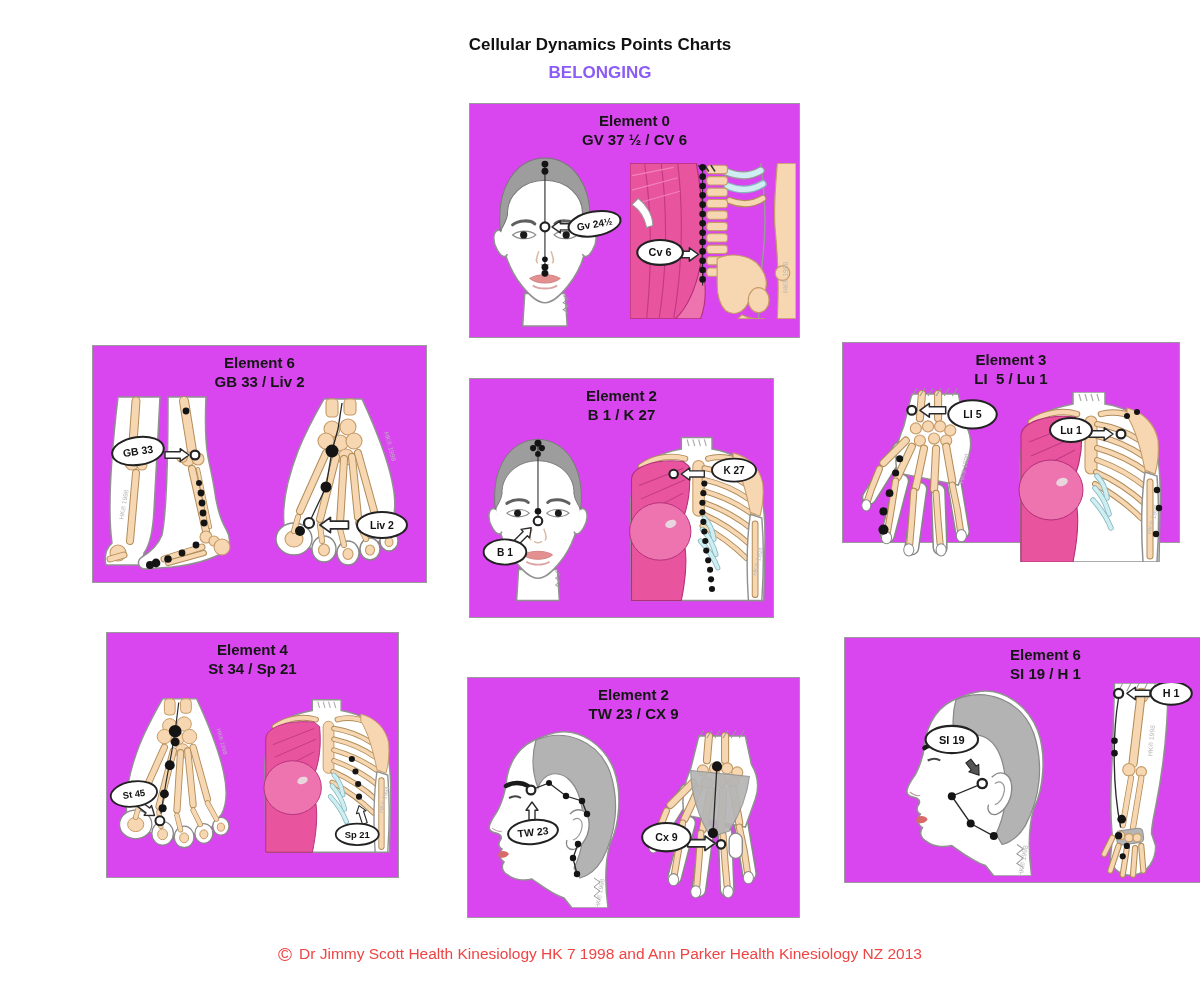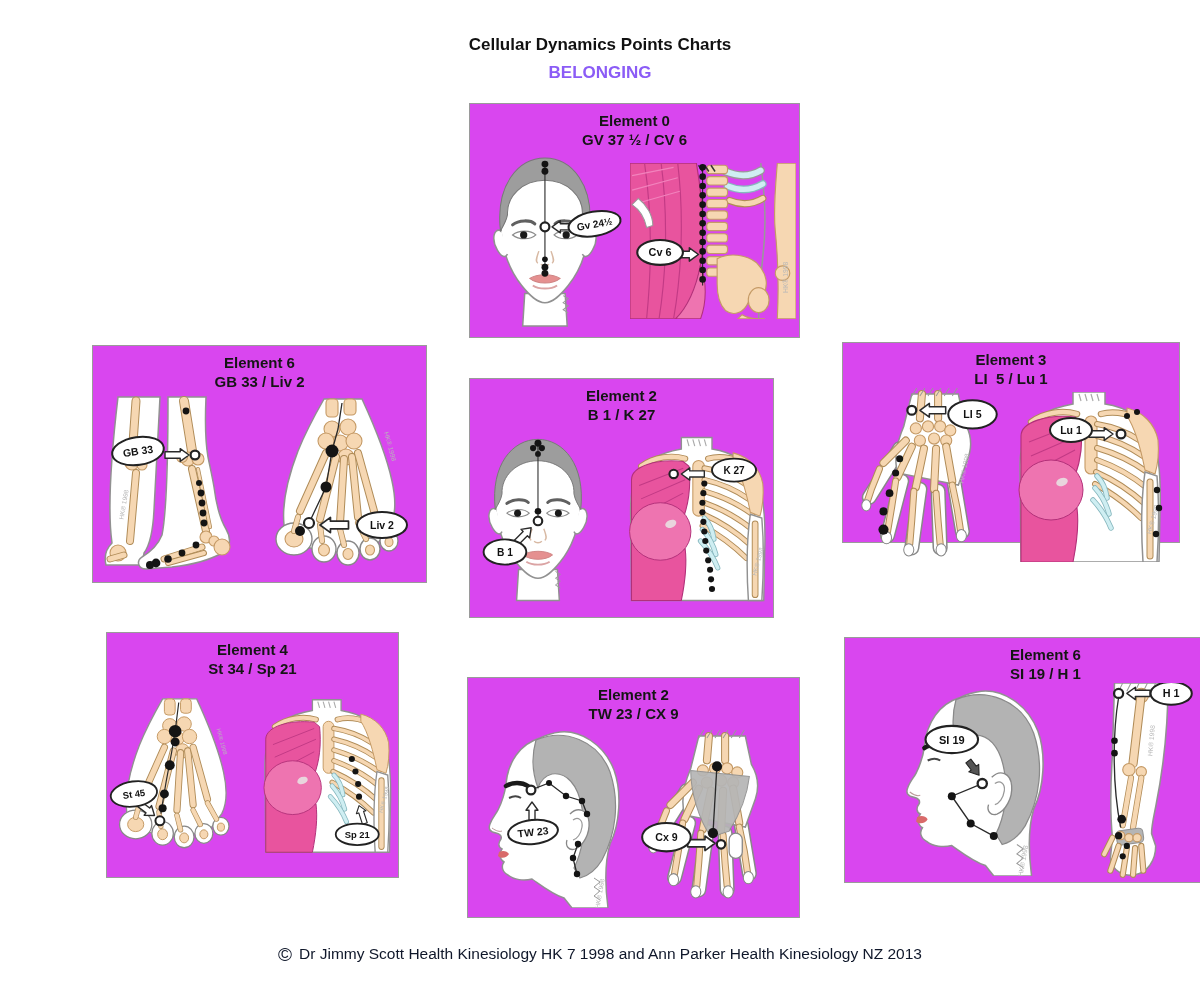--- a/index.html
+++ b/index.html
@@ -13,21 +13,21 @@
   #p0{left:437px;top:103px;width:331px;height:235px;}
   #p1{left:60px; top:345px;width:335px;height:238px;}
   #p2{left:437px;top:378px;width:305px;height:240px;}
   #p3{left:810px;top:342px;width:338px;height:201px;}
   #p4{left:74px; top:632px;width:293px;height:246px;}
   #p5{left:435px;top:677px;width:333px;height:241px;}
   #p6{left:812px;top:637px;width:403px;height:246px;}
   .phead{margin-top:7px;text-align:center;font-weight:bold;font-size:15px;line-height:19px;color:#151515;}
   .ppoints{white-space:pre-wrap;}
   .pbody{flex:1;width:100%;display:flex;align-items:center;justify-content:center;gap:4px;padding-bottom:4px;}
-  .footer{position:absolute;top:944px;left:0;width:100%;text-align:center;font-size:15.5px;color:#0f172a;}
+  .footer{position:absolute;top:944px;left:0;width:100%;text-align:center;font-size:15.5px;color:#ef4444;}
   .copy{font-size:19px;vertical-align:-2px;margin-right:7px;}
   
   .sil{fill:#fff;stroke:#919191;stroke-width:1.5;}
   .sk{fill:#f6d7b2;stroke:#c59a66;stroke-width:1.1;}
   .mus{fill:#e8549e;stroke:#b23079;stroke-width:1.1;}
   .mus2{fill:#ee74b0;stroke:#b23079;stroke-width:1;}
   .fib{stroke:#c23a85;stroke-width:1.1;fill:none;}
   .fibl{stroke:#f283bd;stroke-width:1.1;fill:none;}
   .hair{fill:#9d9d9d;stroke:#787878;stroke-width:1;}
   .hair2{fill:#b3b3b3;stroke:#8a8a8a;stroke-width:1.2;}

